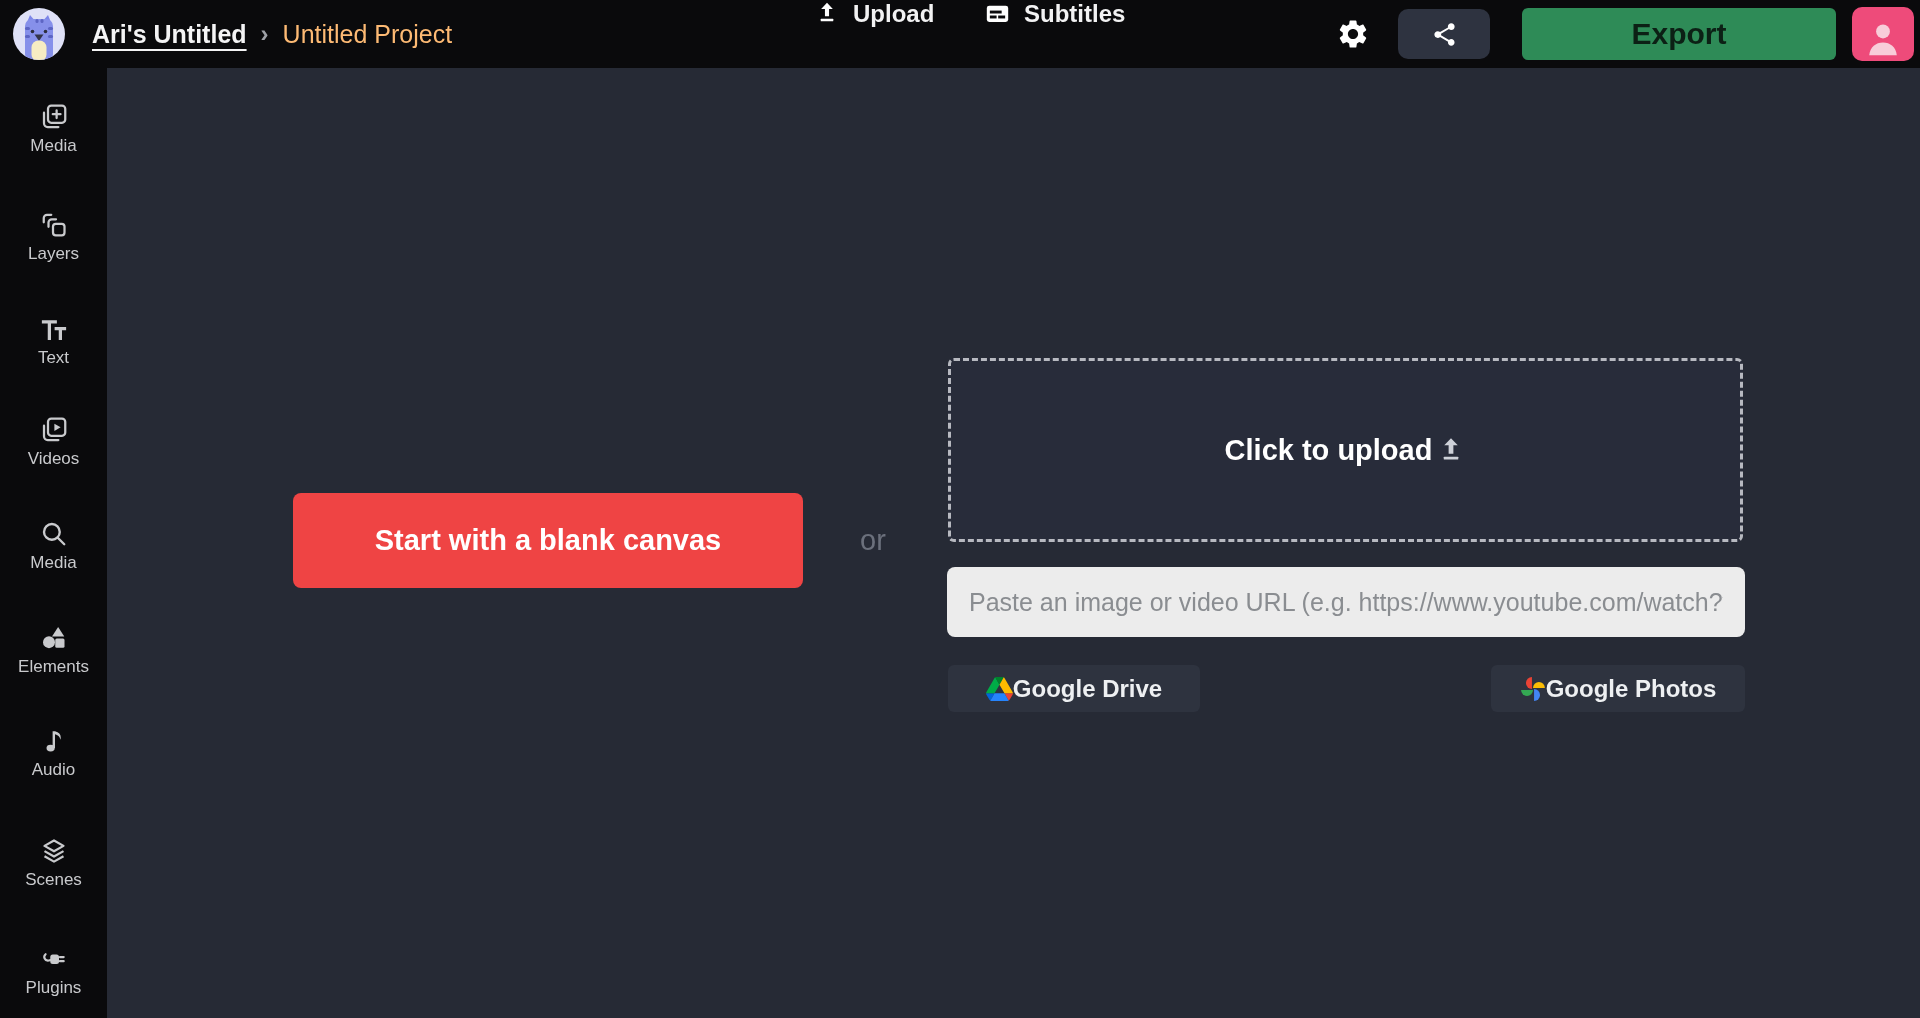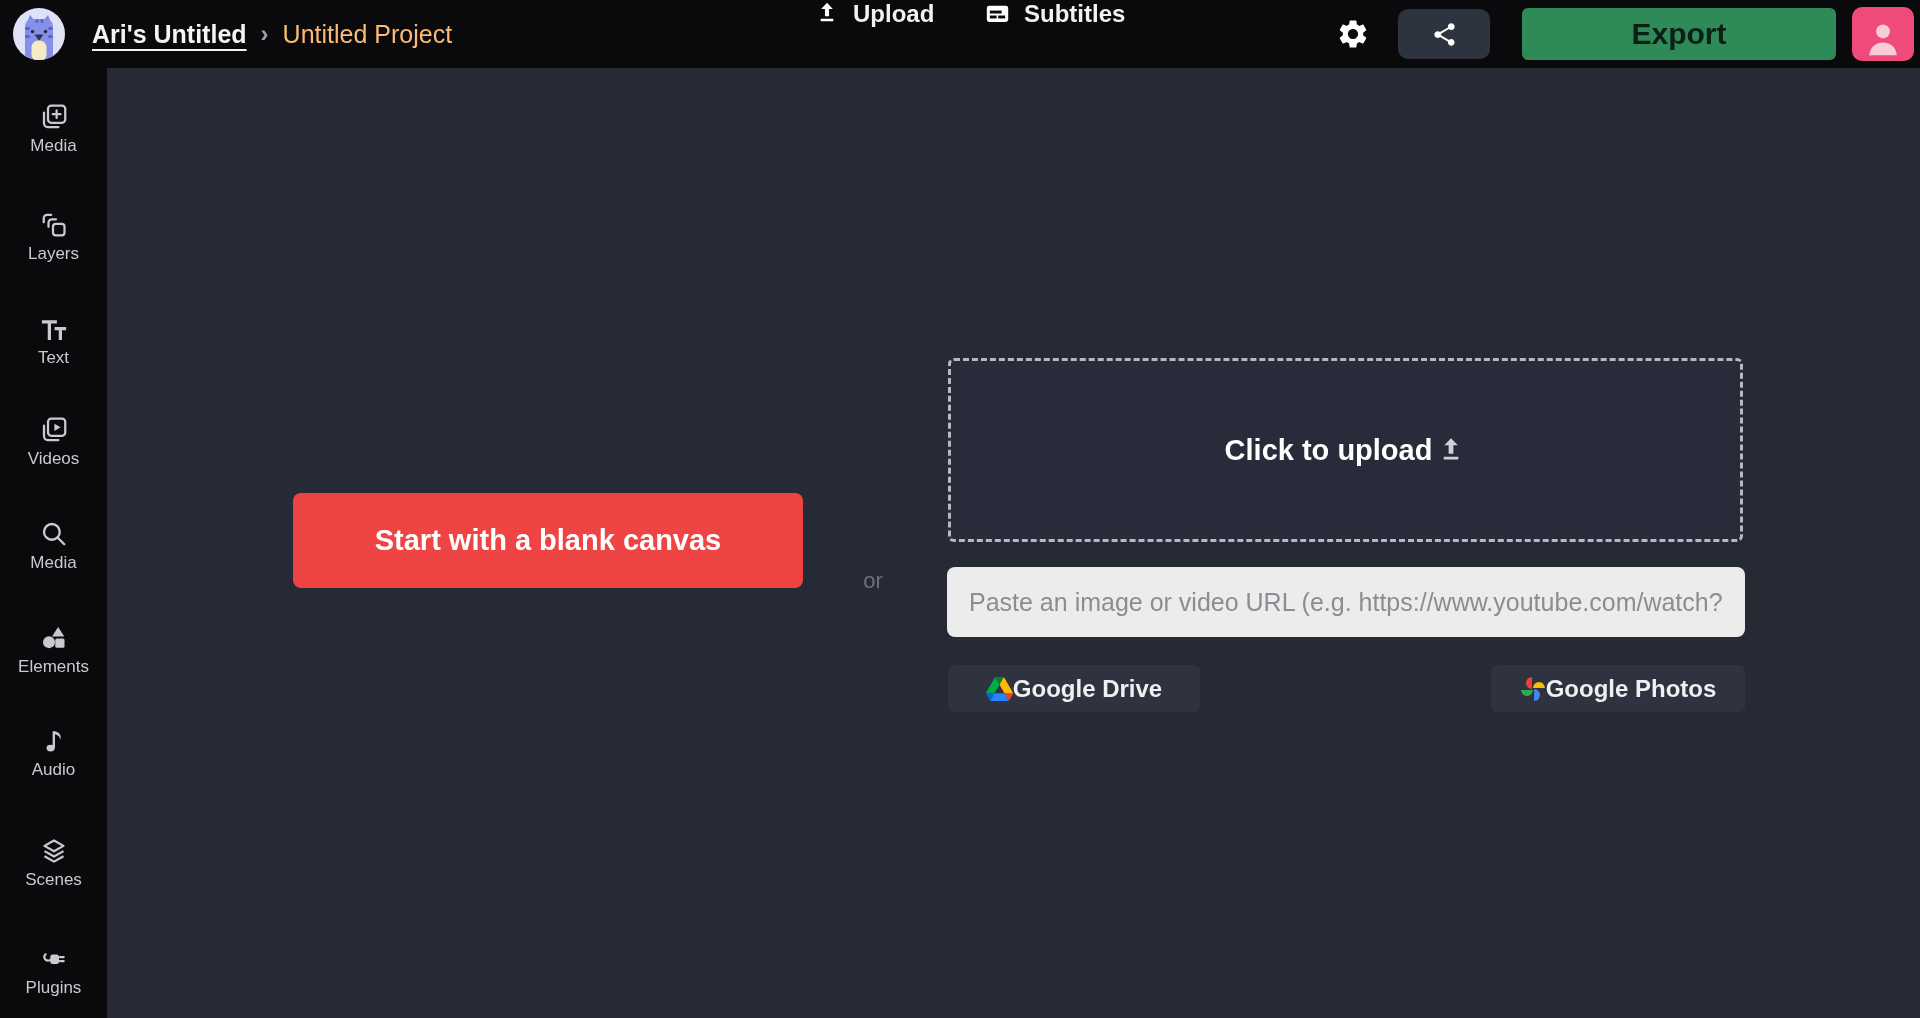--- a/index.html
+++ b/index.html
@@ -25,21 +25,21 @@
   
   .sidebar { position:absolute; left:0; top:68px; width:107px; height:950px; background:#0a0a0c; z-index:4; }
   .side-item { position:absolute; left:0; width:107px; display:flex; flex-direction:column; align-items:center; gap:4px; cursor:pointer; }
   .side-item .icn { width:30px; height:30px; display:block; }
   .side-item .lbl { color:#c9cacd; font-size:17px; }
 
   
   .main { position:absolute; left:107px; top:68px; width:1813px; height:950px; background:#262a35; }
   .blank-btn { position:absolute; left:186px; top:425px; width:510px; height:95px; background:#ef4444; border:none; border-radius:8px;
                color:#ffffff; font-size:29px; font-weight:700; font-family:inherit; cursor:pointer; }
-  .or-lbl { position:absolute; left:736px; top:456px; width:60px; text-align:center; color:#6b707c; font-size:22px;margin-top:44px; }
+  .or-lbl { position:absolute; left:736px; top:456px; width:60px; text-align:center; color:#6b707c; font-size:29px; }
   .dropzone { position:absolute; left:841px; top:290px; width:795px; height:184px; background:#282c3a;
               border:3px dashed #b7b9c0; border-radius:6px; display:flex; flex-direction:column; align-items:center; justify-content:center; gap:12px; cursor:pointer; }
   .dz-title-row { display:flex; align-items:center; gap:4px; color:#ffffff; font-size:29px; font-weight:700; }
   .dz-sub { color:#e6e7e9; font-size:25px; }
   .url-input { position:absolute; left:840px; top:499px; width:798px; height:70px; background:#ececec; border:none; border-radius:8px;
                padding:0 22px; font-size:25px; font-family:inherit; color:#3a3a3a; }
   .url-input::placeholder { color:#8a8d91; opacity:1; }
   .import-row { position:absolute; left:841px; top:597px; width:797px; display:flex; justify-content:space-between; }
   .imp-btn { height:47px; background:#2e333f; border:none; border-radius:6px; display:flex; align-items:center; justify-content:center; gap:0;
              color:#eef0f2; font-size:24px; font-weight:600; font-family:inherit; cursor:pointer; }

